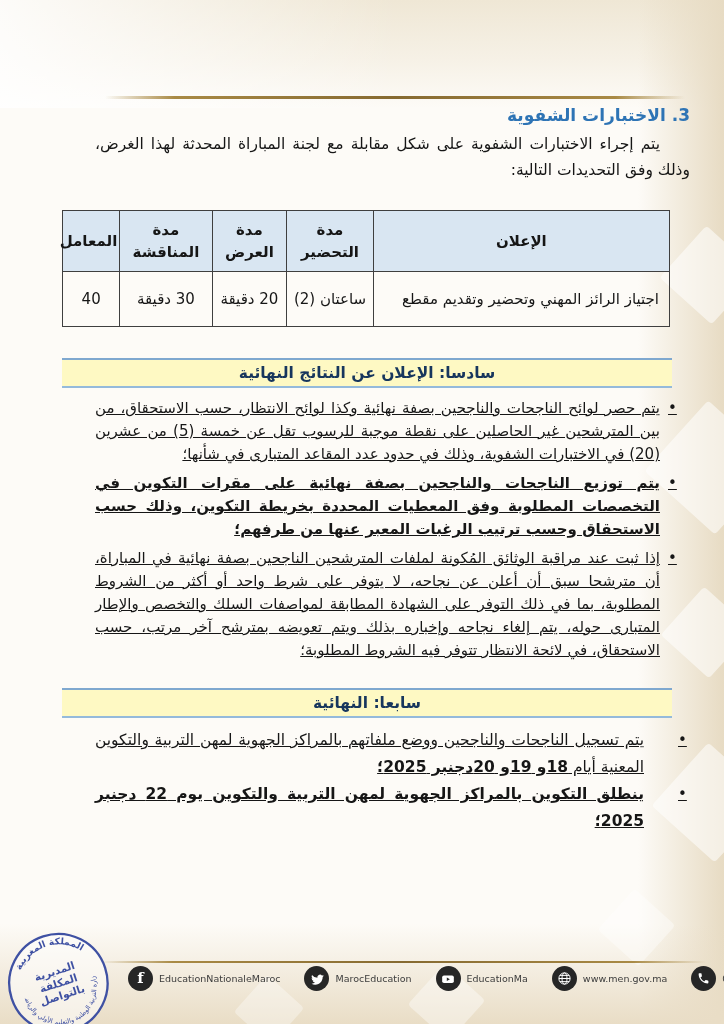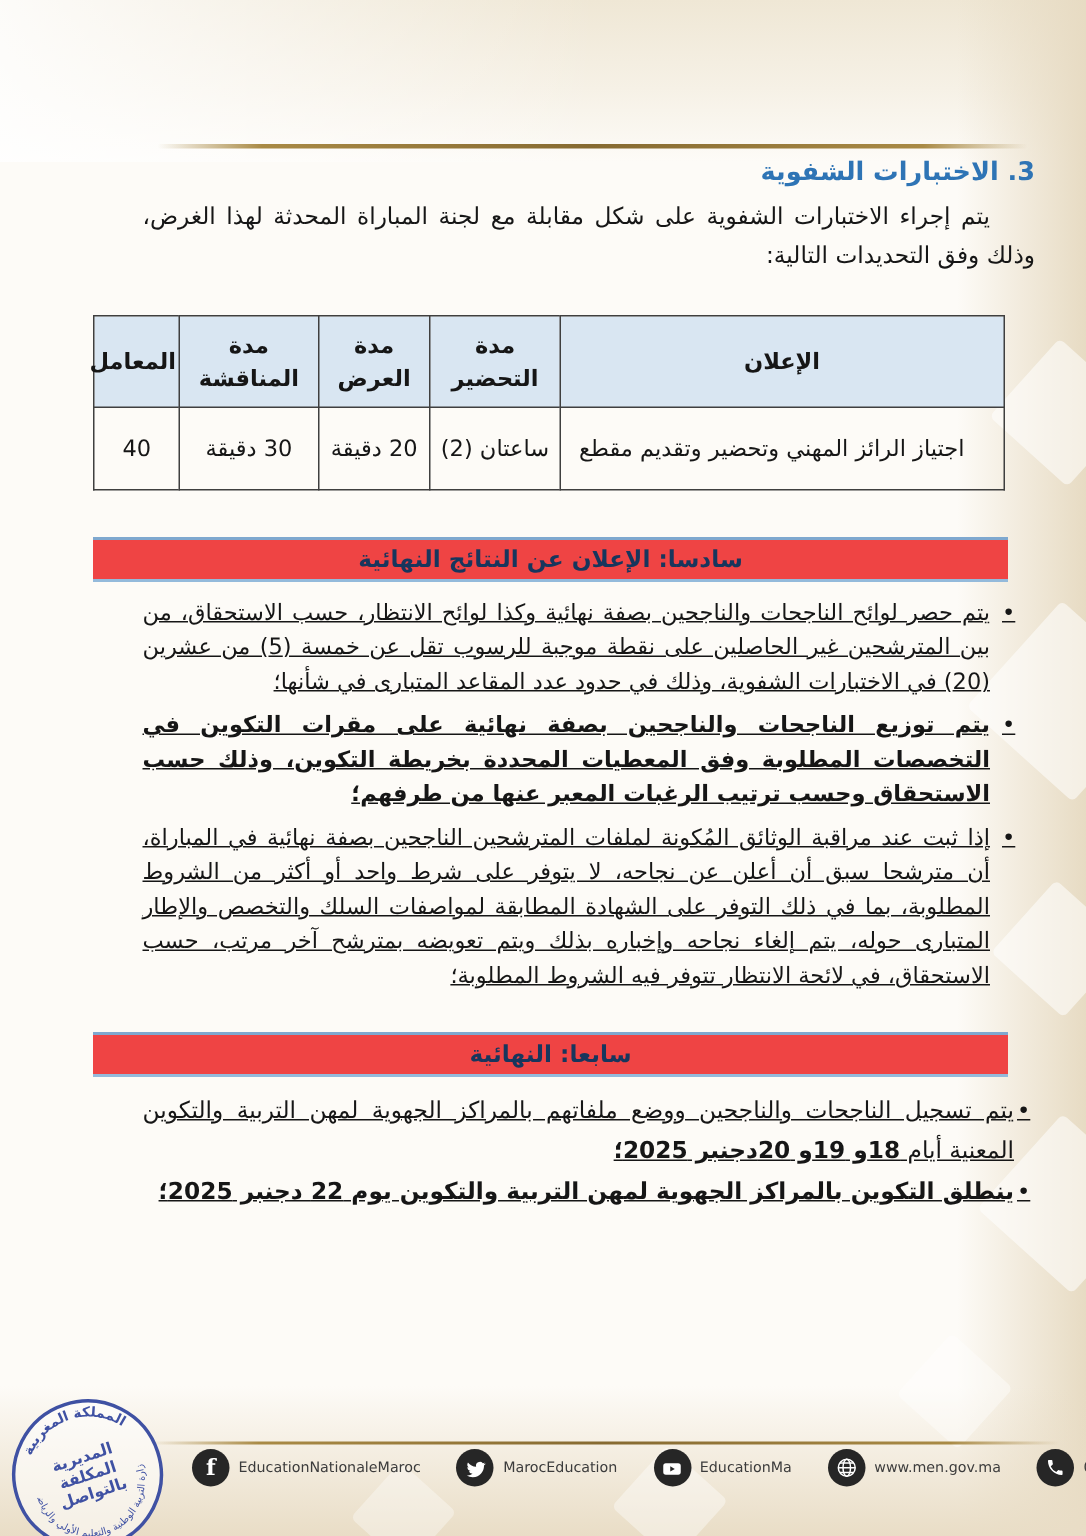--- a/index.html
+++ b/index.html
@@ -23,35 +23,35 @@
   
   .content{position:absolute;top:102px;left:95px;right:34px;text-align:justify;
     font-size:15.5px;line-height:26px;}
   .sec-title{color:#2e74b5;font-weight:bold;font-size:17px;margin:0 0 3px;text-align:right;}
   .para{margin:0;text-indent:30px;}
   
   table{border-collapse:collapse;width:608px;margin:27px 20px 0 0;font-size:15px;table-layout:fixed;}
   th,td{border:1.3px solid #3f3f3f;}
   th{background:#d9e6f2;font-weight:bold;padding:8px 2px;height:44px;vertical-align:middle;text-align:center;line-height:22px;}
   td{height:46px;vertical-align:middle;padding:4px 6px;text-align:center;}
-  td.exam-name{text-align:right;padding-right:26px;}
+  td.exam-name{text-align:right;padding-right:10px;}
   .c-exam{width:50%}.c-prep{width:14%}.c-pres{width:12%}.c-disc{width:15%}.c-coef{width:9%}
   
-  .bar{margin:31px 18px 9px -33px;background:#ef4444;border-top:2px solid #7fa8cf;border-bottom:2px solid #94badb;
+  .bar{margin:31px 18px 9px -33px;background:#fef9c3;border-top:2px solid #7fa8cf;border-bottom:2px solid #94badb;
     text-align:center;color:#17365d;font-weight:bold;font-size:15.5px;line-height:24px;padding:1px 0;}
   .bar.second{margin-top:26px;}
   
   .bullets{font-size:15px;line-height:23px;text-decoration:underline;}
   .bullet{display:flex;margin:3px 0 6px;}
   .bullet .dot{flex:0 0 22px;text-align:left;padding-left:8px;}
   .bullet .dot::before{content:"•";font-size:15px;}
   .bullet p{margin:0;flex:1;}
   .b{font-weight:bold;}
   .bullets7{font-size:15.5px;line-height:27px;margin-top:7px;}
-  .bullets7 .bullet{margin:0;}
+  .bullets7 .bullet{margin:0;gap:32px;}
   .bullets7 .bullet .dot{flex:0 0 12px;padding-left:2px;}
   
   .footer-line{top:961px;left:100px;width:606px;height:2px;}
   .social{position:absolute;top:966px;left:128px;direction:ltr;display:flex;align-items:center;}
   .soc-item{display:flex;align-items:center;margin-right:24px;}
   .soc-icon{width:25px;height:25px;border-radius:50%;background:#262626;color:#fff;
     display:flex;align-items:center;justify-content:center;margin-right:6px;flex:0 0 auto;}
   .soc-icon svg{display:block;}
   .soc-label{font-size:9.5px;color:#3c3c3c;font-family:"DejaVu Sans",sans-serif;white-space:nowrap;}
   .fb-glyph{font-family:"DejaVu Serif",serif;font-weight:bold;font-size:15px;line-height:1;}

